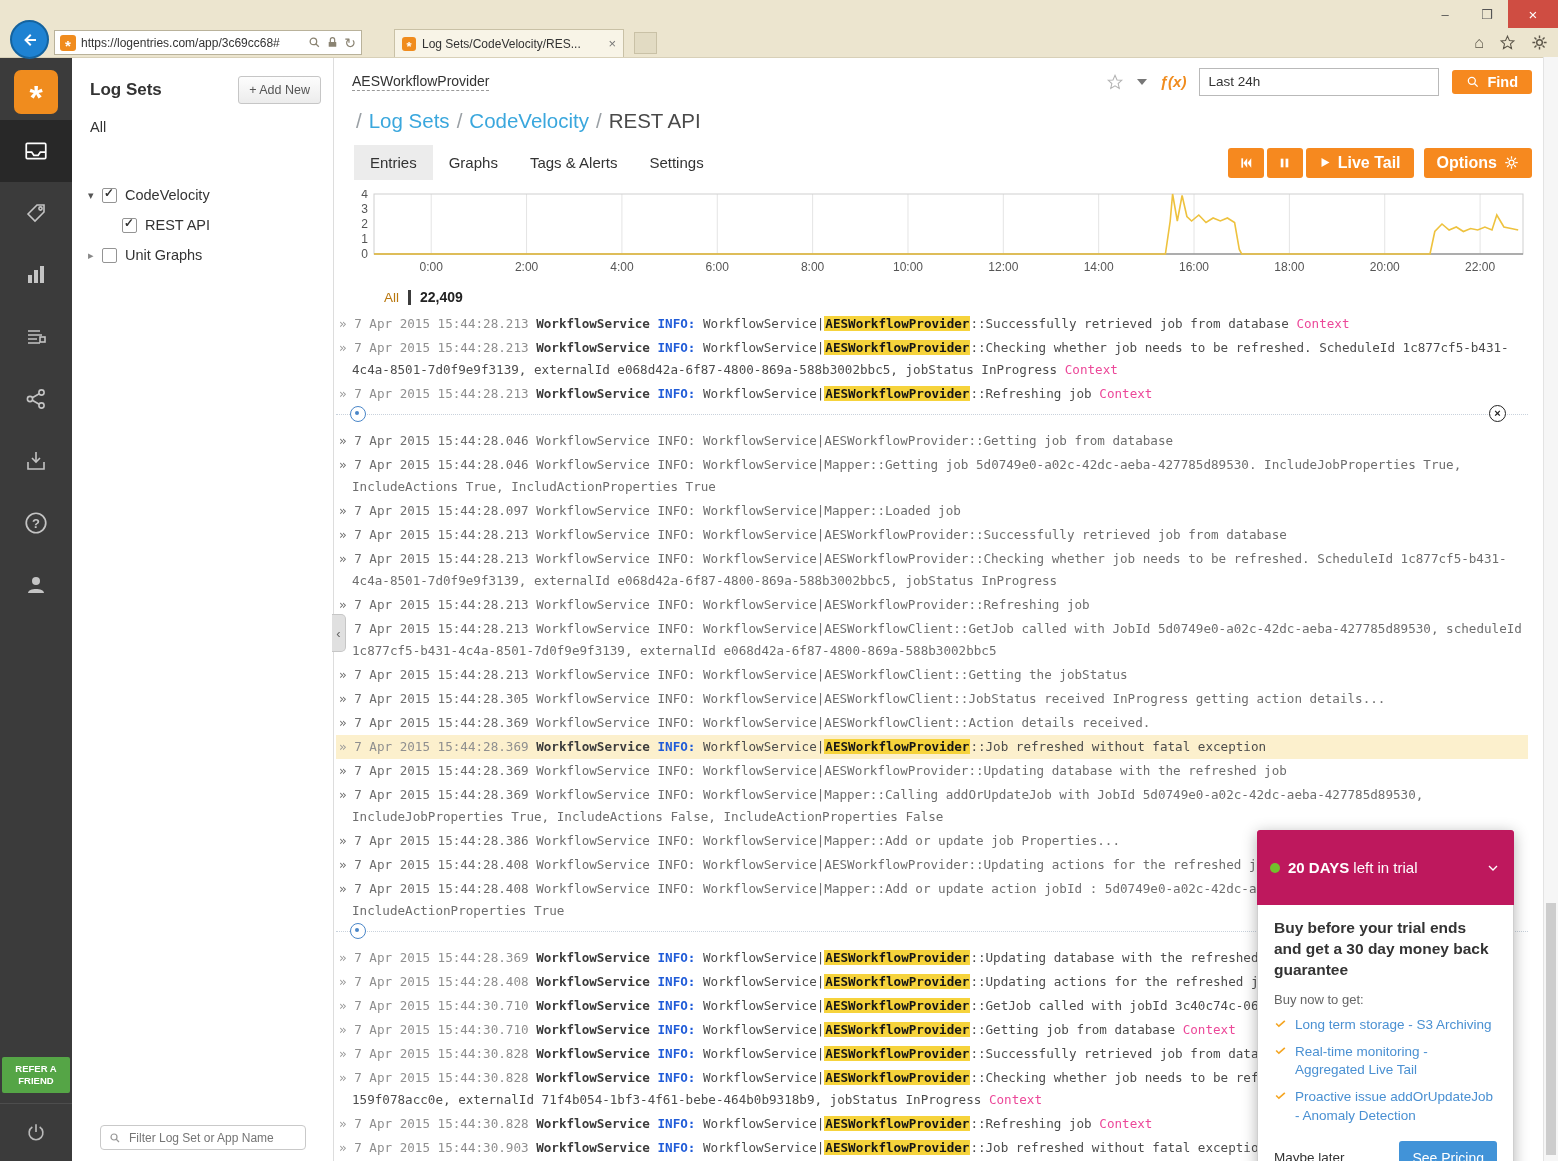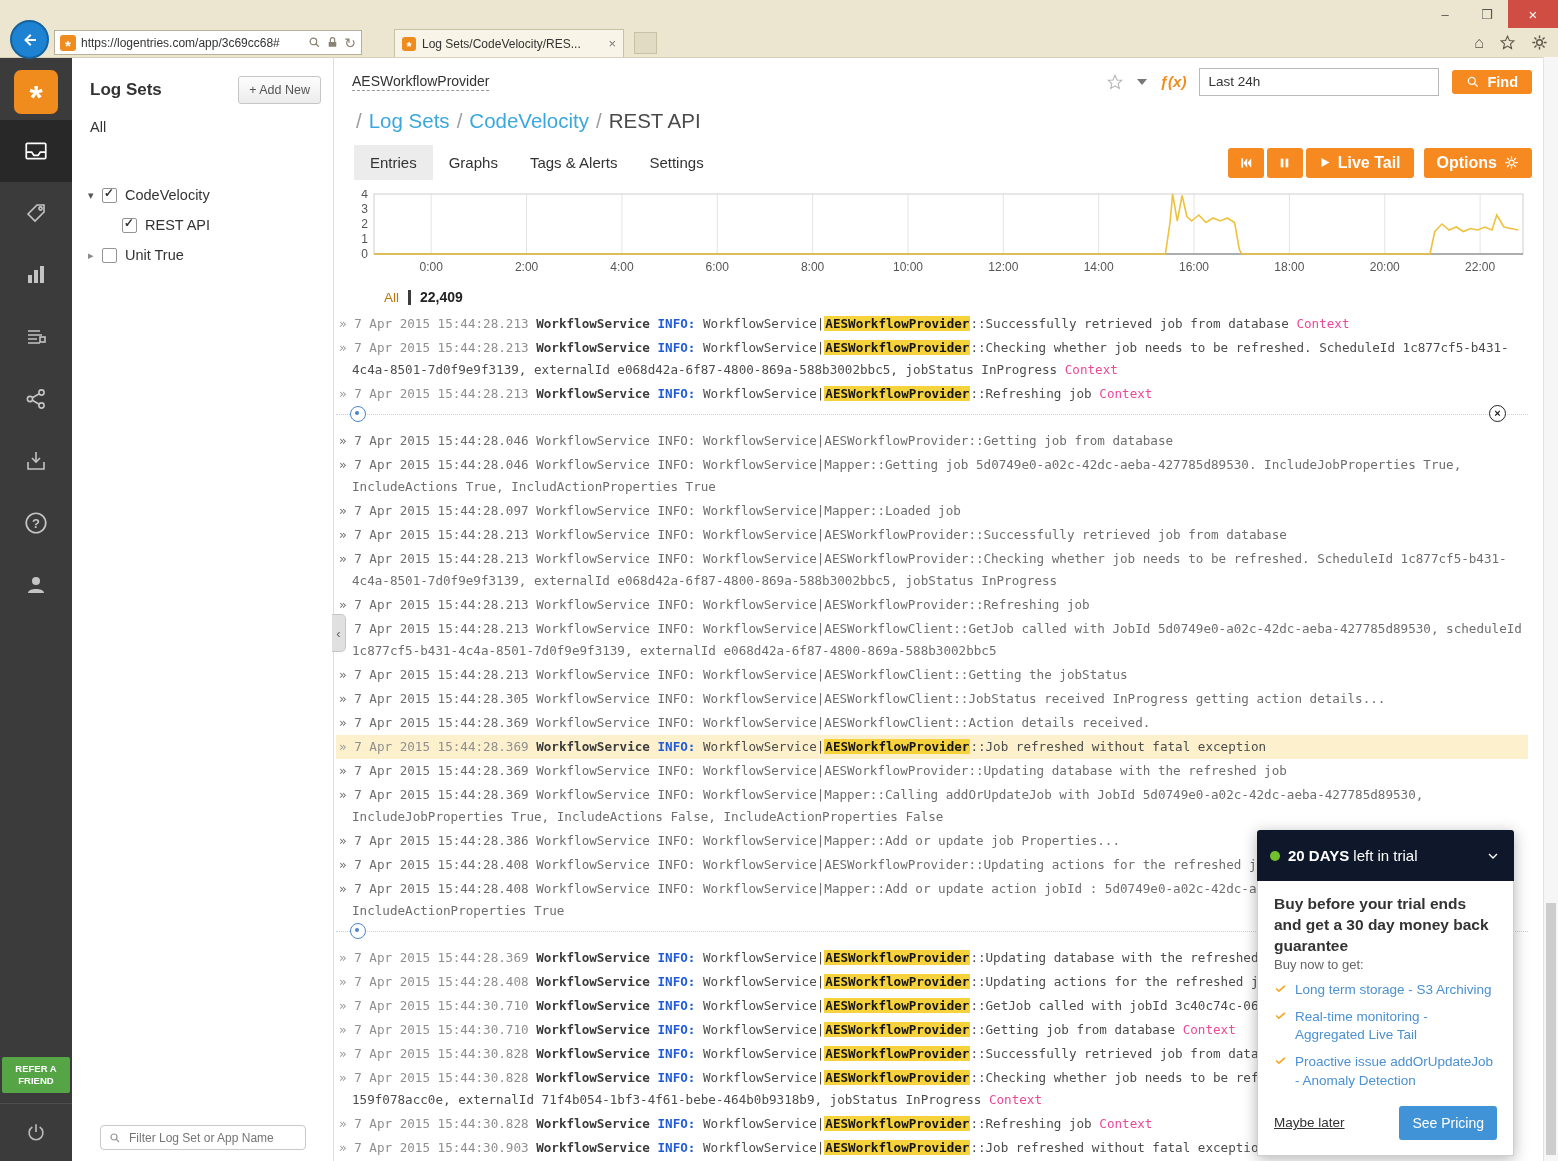--- a/index.html
+++ b/index.html
@@ -120,29 +120,29 @@
   .ctxline span{color:#6e6e6e !important;font-weight:normal !important;background:none !important;}
   .ctx-divider{height:10px;margin:8px 0 4px;border-top:1px dotted #c9d2dc;position:relative;}
   .target-ic{position:absolute;left:14px;top:-9px;width:14px;height:14px;border:1px solid #4a86c8;border-radius:50%;background:#fff;}
   .target-ic::after{content:"";position:absolute;left:4px;top:4px;width:4px;height:4px;border-radius:50%;background:#4a86c8;}
   .close-ic{position:absolute;right:22px;top:-10px;width:15px;height:15px;border:1px solid #222;border-radius:50%;
             background:#fff;color:#222;font:bold 11px/14px "Liberation Sans",sans-serif;text-align:center;text-indent:0;}
 
   
   .trial{position:absolute;left:1257px;top:830px;width:257px;z-index:20;
          box-shadow:0 3px 14px rgba(0,0,0,.3);font-family:"Liberation Sans",sans-serif;}
-  .trial-head{background:#0f172a;color:#fff;height:43px;border-radius:3px 3px 0 0;display:flex;align-items:center;
-              gap:8px;padding:4px 13px;font-size:15px;}
+  .trial-head{background:#be185d;color:#fff;height:43px;border-radius:3px 3px 0 0;display:flex;align-items:center;
+              gap:8px;padding:16px 13px;font-size:15px;}
   .trial-dot{width:10px;height:10px;border-radius:50%;background:#72c02c;flex:none;}
   .trial-head b{font-weight:bold;}
   .trial-chev{margin-left:auto;}
   .trial-chev svg{stroke:#fff;fill:none;stroke-width:2;}
   .trial-body{background:#fff;border:1px solid #cfcfcf;border-top:none;padding:13px 16px 15px;}
   .trial-title{font-size:15.5px;font-weight:bold;color:#333;line-height:1.35;}
-  .trial-sub{font-size:13px;color:#666;}
+  .trial-sub{font-size:13px;color:#666;margin-top:11px;}
   .benefit{display:flex;gap:8px;margin-top:9px;}
   .benefit svg{flex:none;stroke:#f5a623;fill:none;stroke-width:3;margin-top:1px;}
   .benefit span{color:#4a90d2;font-size:13.5px;line-height:1.35;}
   .trial-foot{display:flex;align-items:center;justify-content:space-between;margin-top:16px;}
   .maybe{font-size:13.5px;color:#333;text-decoration:underline;}
   .pricing{background:#4193d8;color:#fff;font-size:14px;border-radius:3px;padding:9px 13px;}
 
   
   .vscroll{position:absolute;right:0;top:57px;bottom:0;width:14px;background:#f6f6f6;border-left:1px solid #e3e3e3;z-index:15;}
   .vthumb{position:absolute;left:2px;right:2px;top:846px;height:252px;background:#cdcdcd;}
@@ -281,21 +281,21 @@
         <span class="cb checked"></span>
         <span>CodeVelocity</span>
       </div>
       <div class="trow child">
         <span class="cb checked"></span>
         <span>REST API</span>
       </div>
       <div class="trow">
         <span class="caret" style="color:#888">▸</span>
         <span class="cb"></span>
-        <span>Unit True</span>
+        <span>Unit Graphs</span>
       </div>
     </div>
     <div class="filterbox">
       <svg width="12" height="12" viewBox="0 0 24 24">
         <circle cx="10" cy="10" r="6" fill="none" stroke-width="2.4"></circle>
           <line x1="14.5" y1="14.5" x2="20" y2="20" stroke-width="2.4"></line>
       </svg>
       <input placeholder="Filter Log Set or App Name" style="">
     </div>
   </div>

